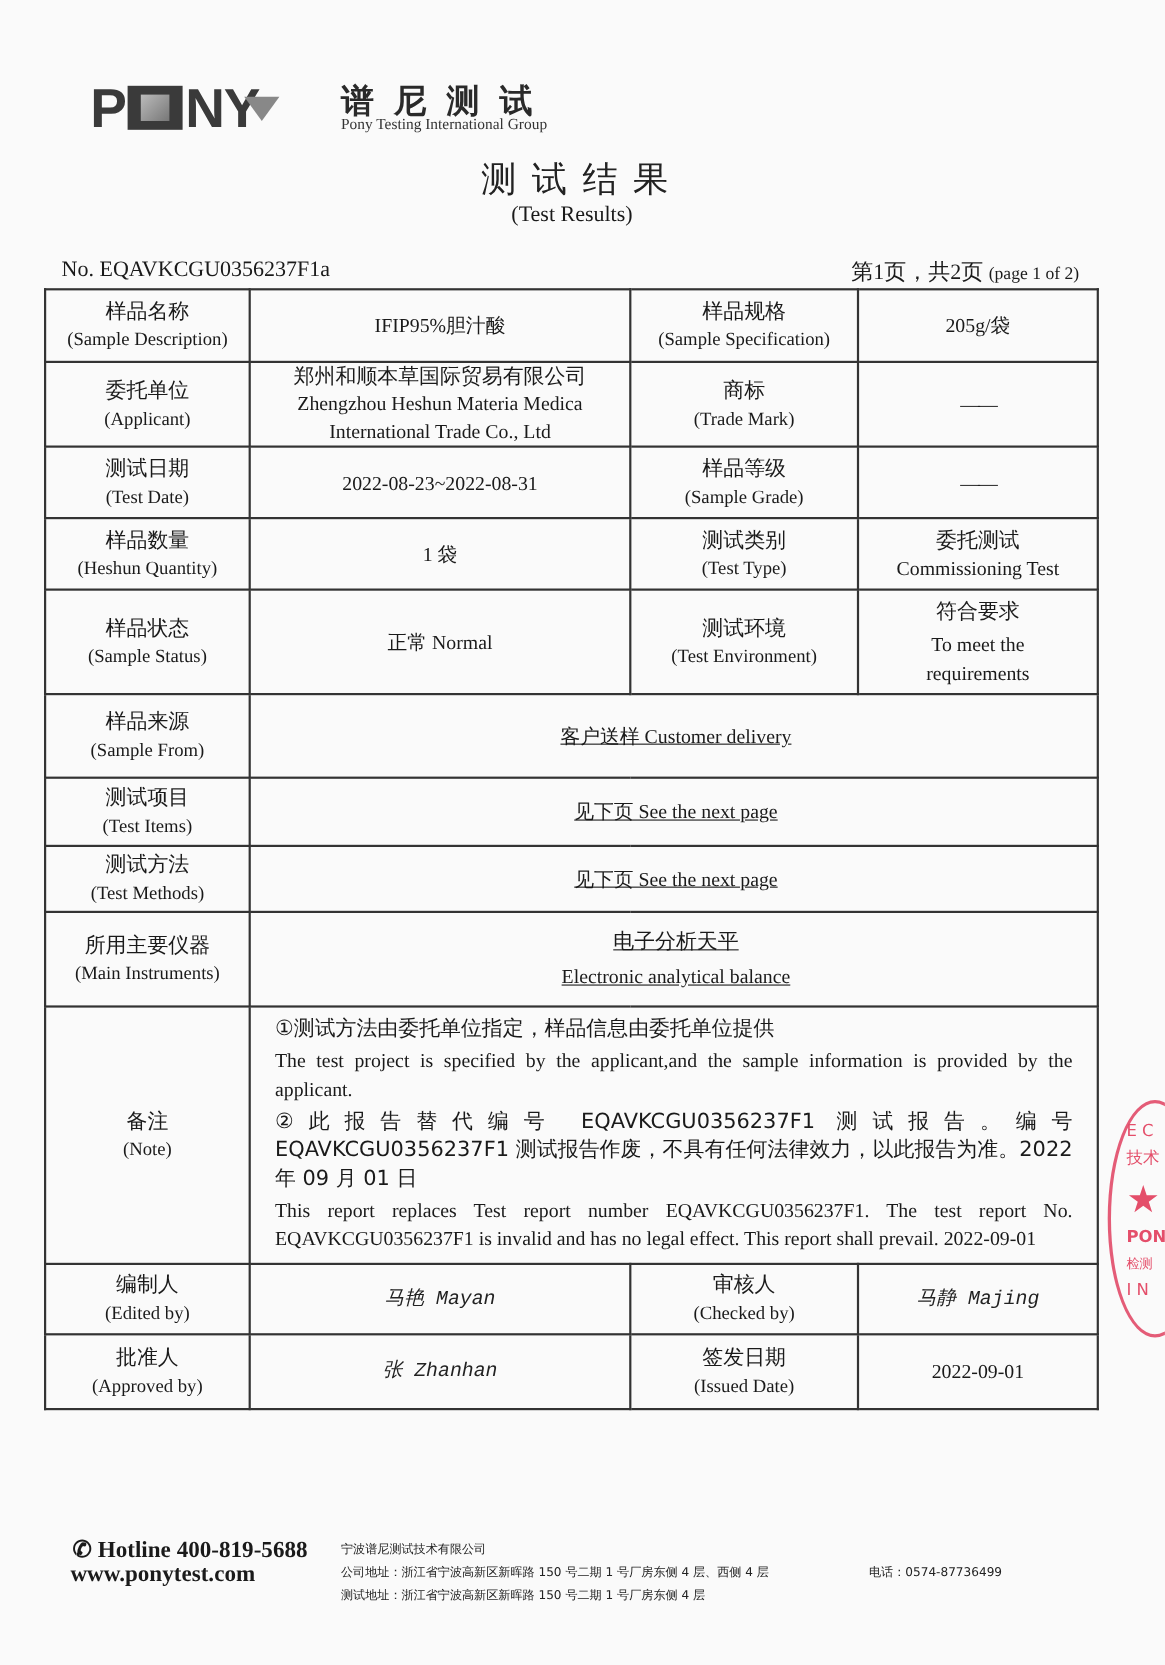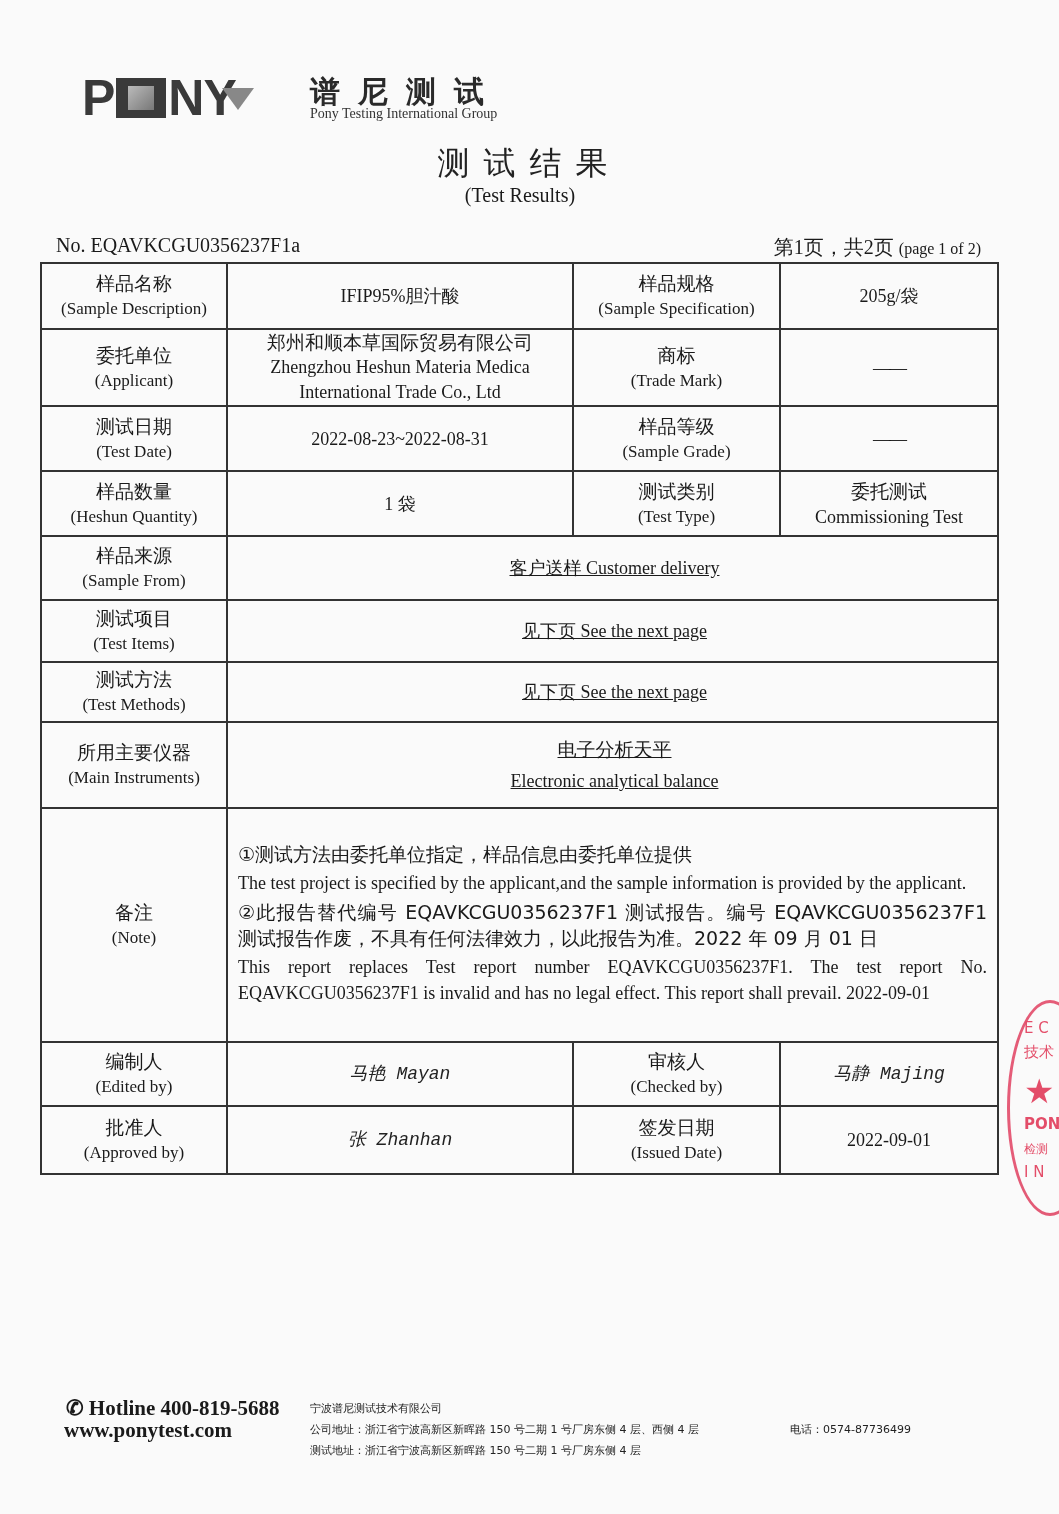--- a/index.html
+++ b/index.html
@@ -28,21 +28,21 @@
     .page-info small { font-size:16px; }
     
     table.grid { position:absolute; left:40px; top:262px; width:957px; border-collapse:collapse;
                  table-layout:fixed; }
     table.grid td { border:2px solid #333; text-align:center; vertical-align:middle; padding:0 6px;
                     font-size:18px; line-height:26px; }
     .cn { font-family:"DejaVu Sans",sans-serif; font-size:19px; }
     .en { font-size:17px; }
     .val { font-size:20px; }
     .left { text-align:center; padding-left:10px !important;text-decoration:underline; }
-    .note { font-size:20px; line-height:25px; text-align:justify !important; padding:4px 10px !important; }
+    .note { font-size:20px; line-height:25px; text-align:justify !important; padding:4px 22px !important; }
     .note p { margin:0 0 3px 0; }
     .sig { font-family:Liberation Mono, monospace; font-style:italic; font-size:26px; color:#222;margin-left:37px; }
     .dash { letter-spacing:-2px; }
     
     .hotline { left:66px; top:1396px; font-size:21px; font-weight:bold; }
     .website { left:64px; top:1418px; font-size:21px; font-weight:bold; }
     .foot { font-family:"DejaVu Sans",sans-serif; font-size:11px; color:#222; }
     .stamp { right:-34px; top:1000px; width:80px; height:210px; border:3px solid #e04060;
              border-radius:50%; color:#e03050; font-family:"DejaVu Sans",sans-serif;
              font-size:15px; opacity:0.85; }
@@ -125,21 +125,37 @@
     <td class="val">1 袋</td>
     <td>
           <div class="cn">测试类别</div>
           <div class="en">(Test Type)</div>
         </td>
     <td class="val">
           <div class="cn">委托测试</div>
           <div>Commissioning Test</div>
         </td>
   </tr>
-  <tr style="height:64px">
+  <tr style="height:95px">
+    <td>
+          <div class="cn">样品状态</div>
+          <div class="en">(Sample Status)</div>
+        </td>
+    <td class="val">正常  Normal</td>
+    <td>
+          <div class="cn">测试环境</div>
+          <div class="en">(Test Environment)</div>
+        </td>
+    <td class="val">
+          <div class="cn" style="margin-bottom:4px">符合要求</div>
+          <div>To meet the</div>
+          <div>requirements</div>
+        </td>
+  </tr>
+  <tr style="height:76px">
     <td>
           <div class="cn">样品来源</div>
           <div class="en">(Sample From)</div>
         </td>
     <td colspan="3" class="val left">客户送样  Customer delivery</td>
   </tr>
   <tr style="height:62px">
     <td>
           <div class="cn">测试项目</div>
           <div class="en">(Test Items)</div>

